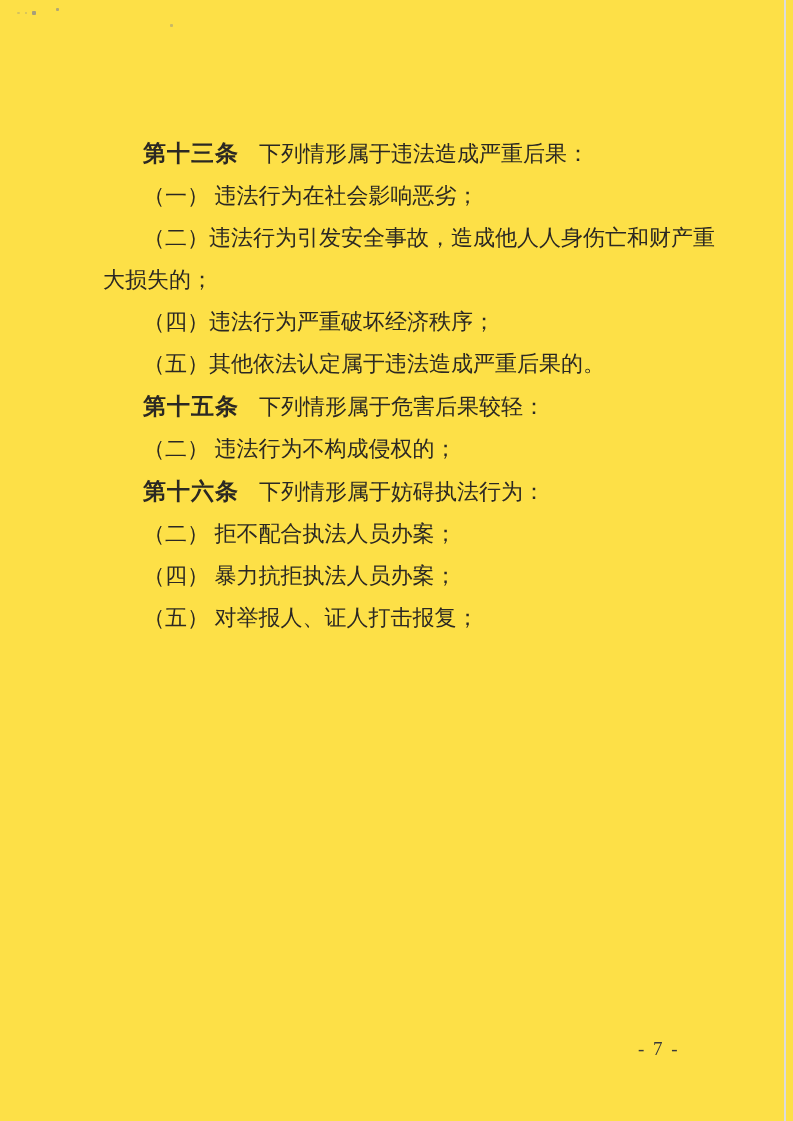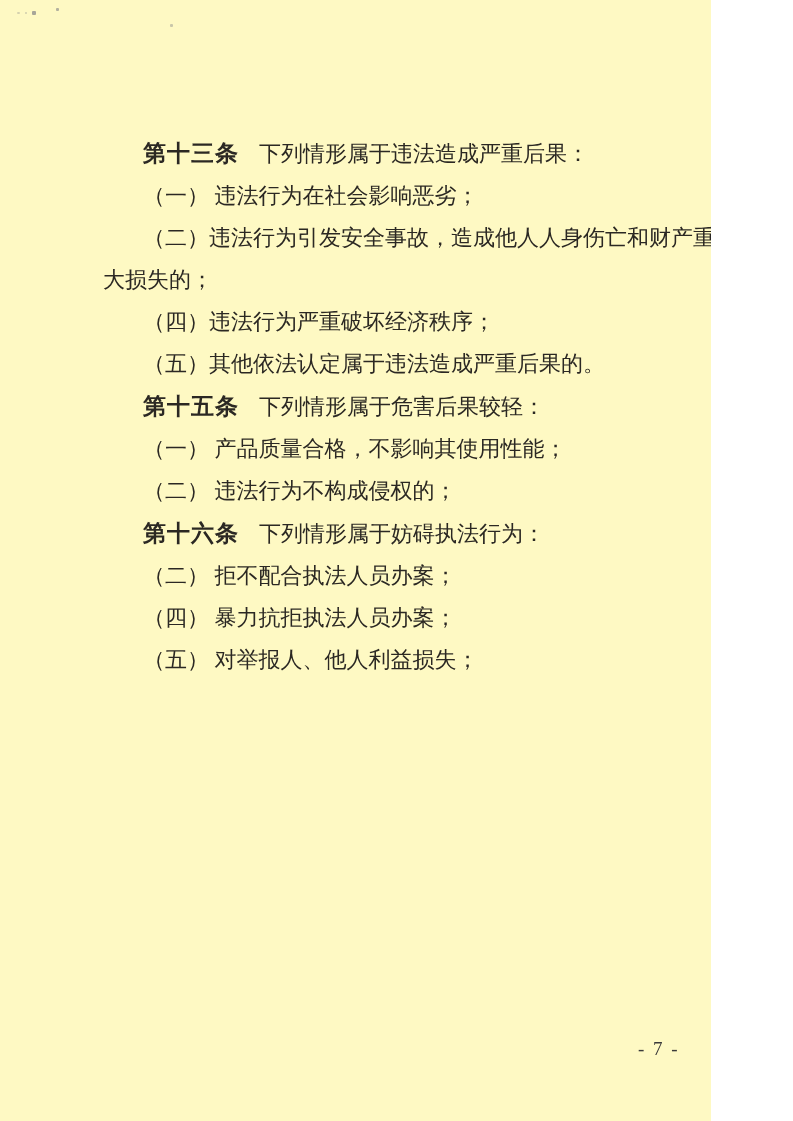--- a/index.html
+++ b/index.html
@@ -2,23 +2,23 @@
 <html><head>
 <meta charset="utf-8">
 <style>
   html, body {
     margin: 0;
     padding: 0;
     background: #ffffff;
   }
   .page {
     position: relative;
-    width: 711px;
+    width: 793px;
     height: 1121px;
-    background: #fef9c3;
+    background: #fde047;
     overflow: hidden;
     font-family: "Liberation Serif", "DejaVu Serif", serif;
     color: #2b2823;
   }
   .content {
     position: absolute;
     top: 0;
     left: 0;
     box-sizing: content-box;
     padding: 132px 78px 0 103px;
@@ -85,29 +85,28 @@
       <p class="heading"><span class="art-num">第十三条</span><span class="art-title">下列情形属于违法造成严重后果：</span></p>
       <p class="item">（一） 违法行为在社会影响恶劣；</p>
       <p class="item">（二）违法行为引发安全事故，造成他人人身伤亡和财产重大损失的；</p>
       <p class="item">（四）违法行为严重破坏经济秩序；</p>
       <p class="item">（五）其他依法认定属于违法造成严重后果的。</p>
     </section>
 
 
     <section>
       <p class="heading"><span class="art-num">第十五条</span><span class="art-title">下列情形属于危害后果较轻：</span></p>
-      <p class="item">（一） 产品质量合格，不影响其使用性能；</p>
       <p class="item">（二） 违法行为不构成侵权的；</p>
     </section>
 
     <section>
       <p class="heading"><span class="art-num">第十六条</span><span class="art-title">下列情形属于妨碍执法行为：</span></p>
       <p class="item">（二） 拒不配合执法人员办案；</p>
       <p class="item">（四） 暴力抗拒执法人员办案；</p>
-      <p class="item">（五） 对举报人、他人利益损失；</p>
+      <p class="item">（五） 对举报人、证人打击报复；</p>
     </section>
 
   </main>
 
   <div class="page-number">- 7 -</div>
 
   <div class="scan-edge-line"></div>
 
 </div>
 

